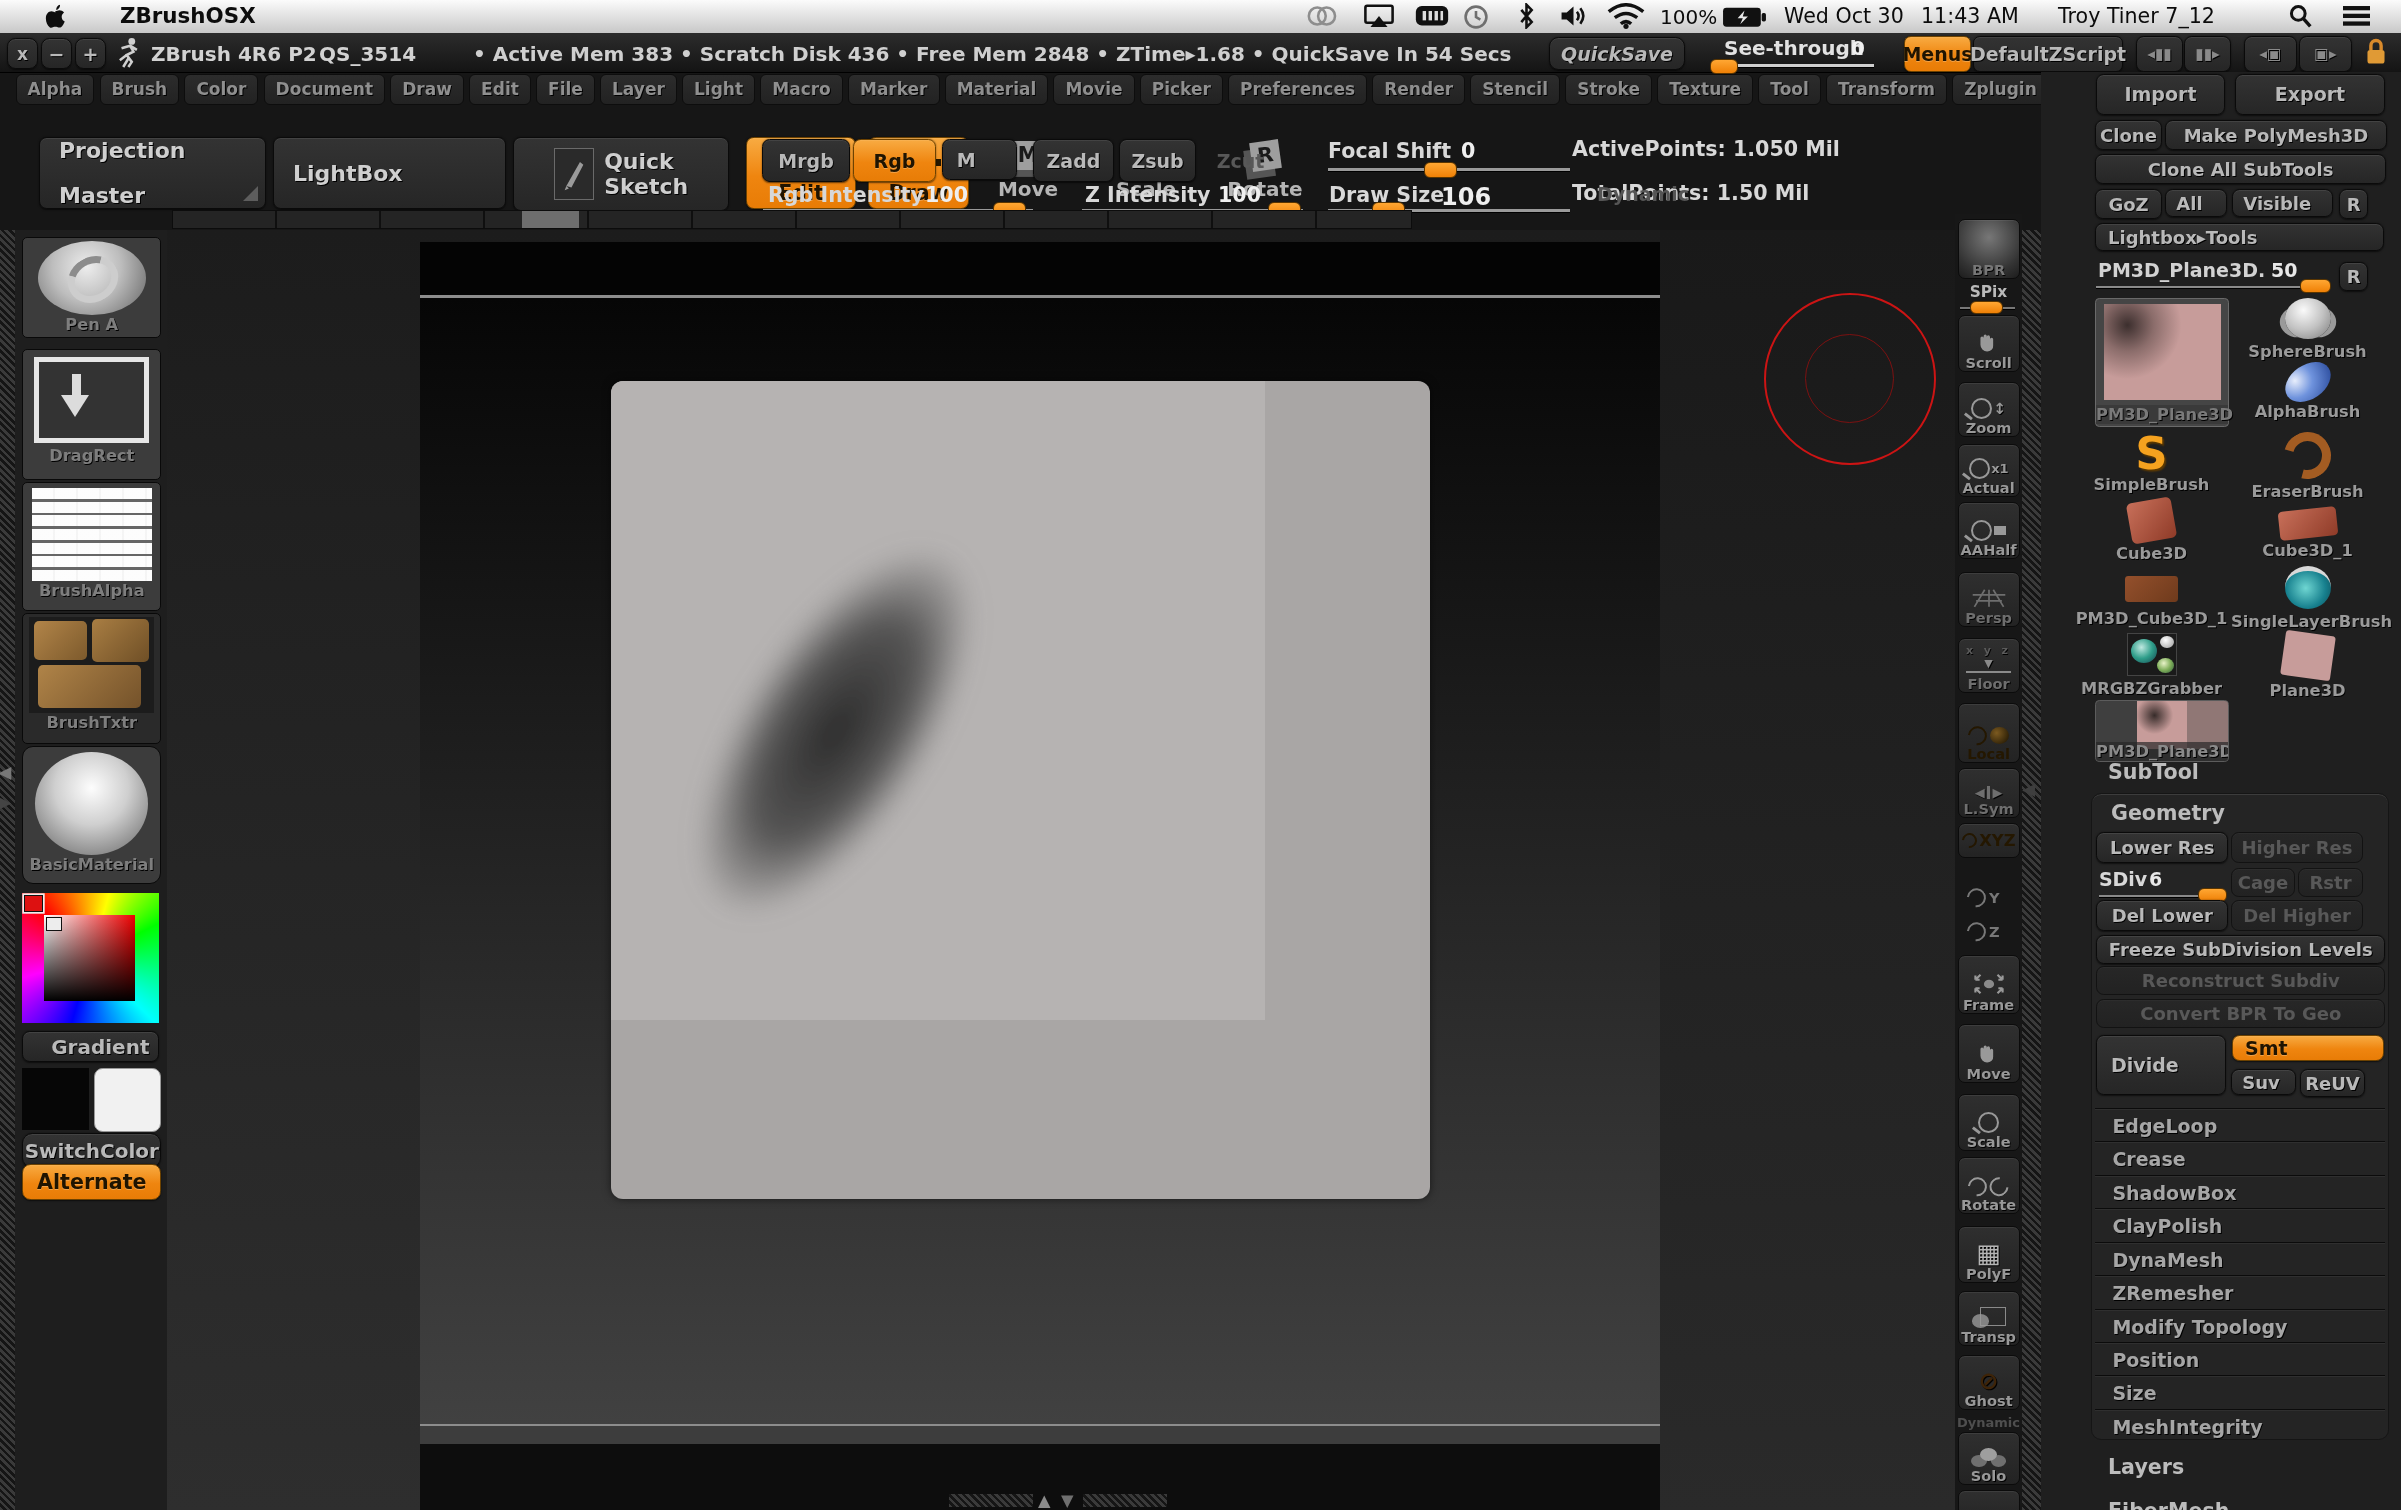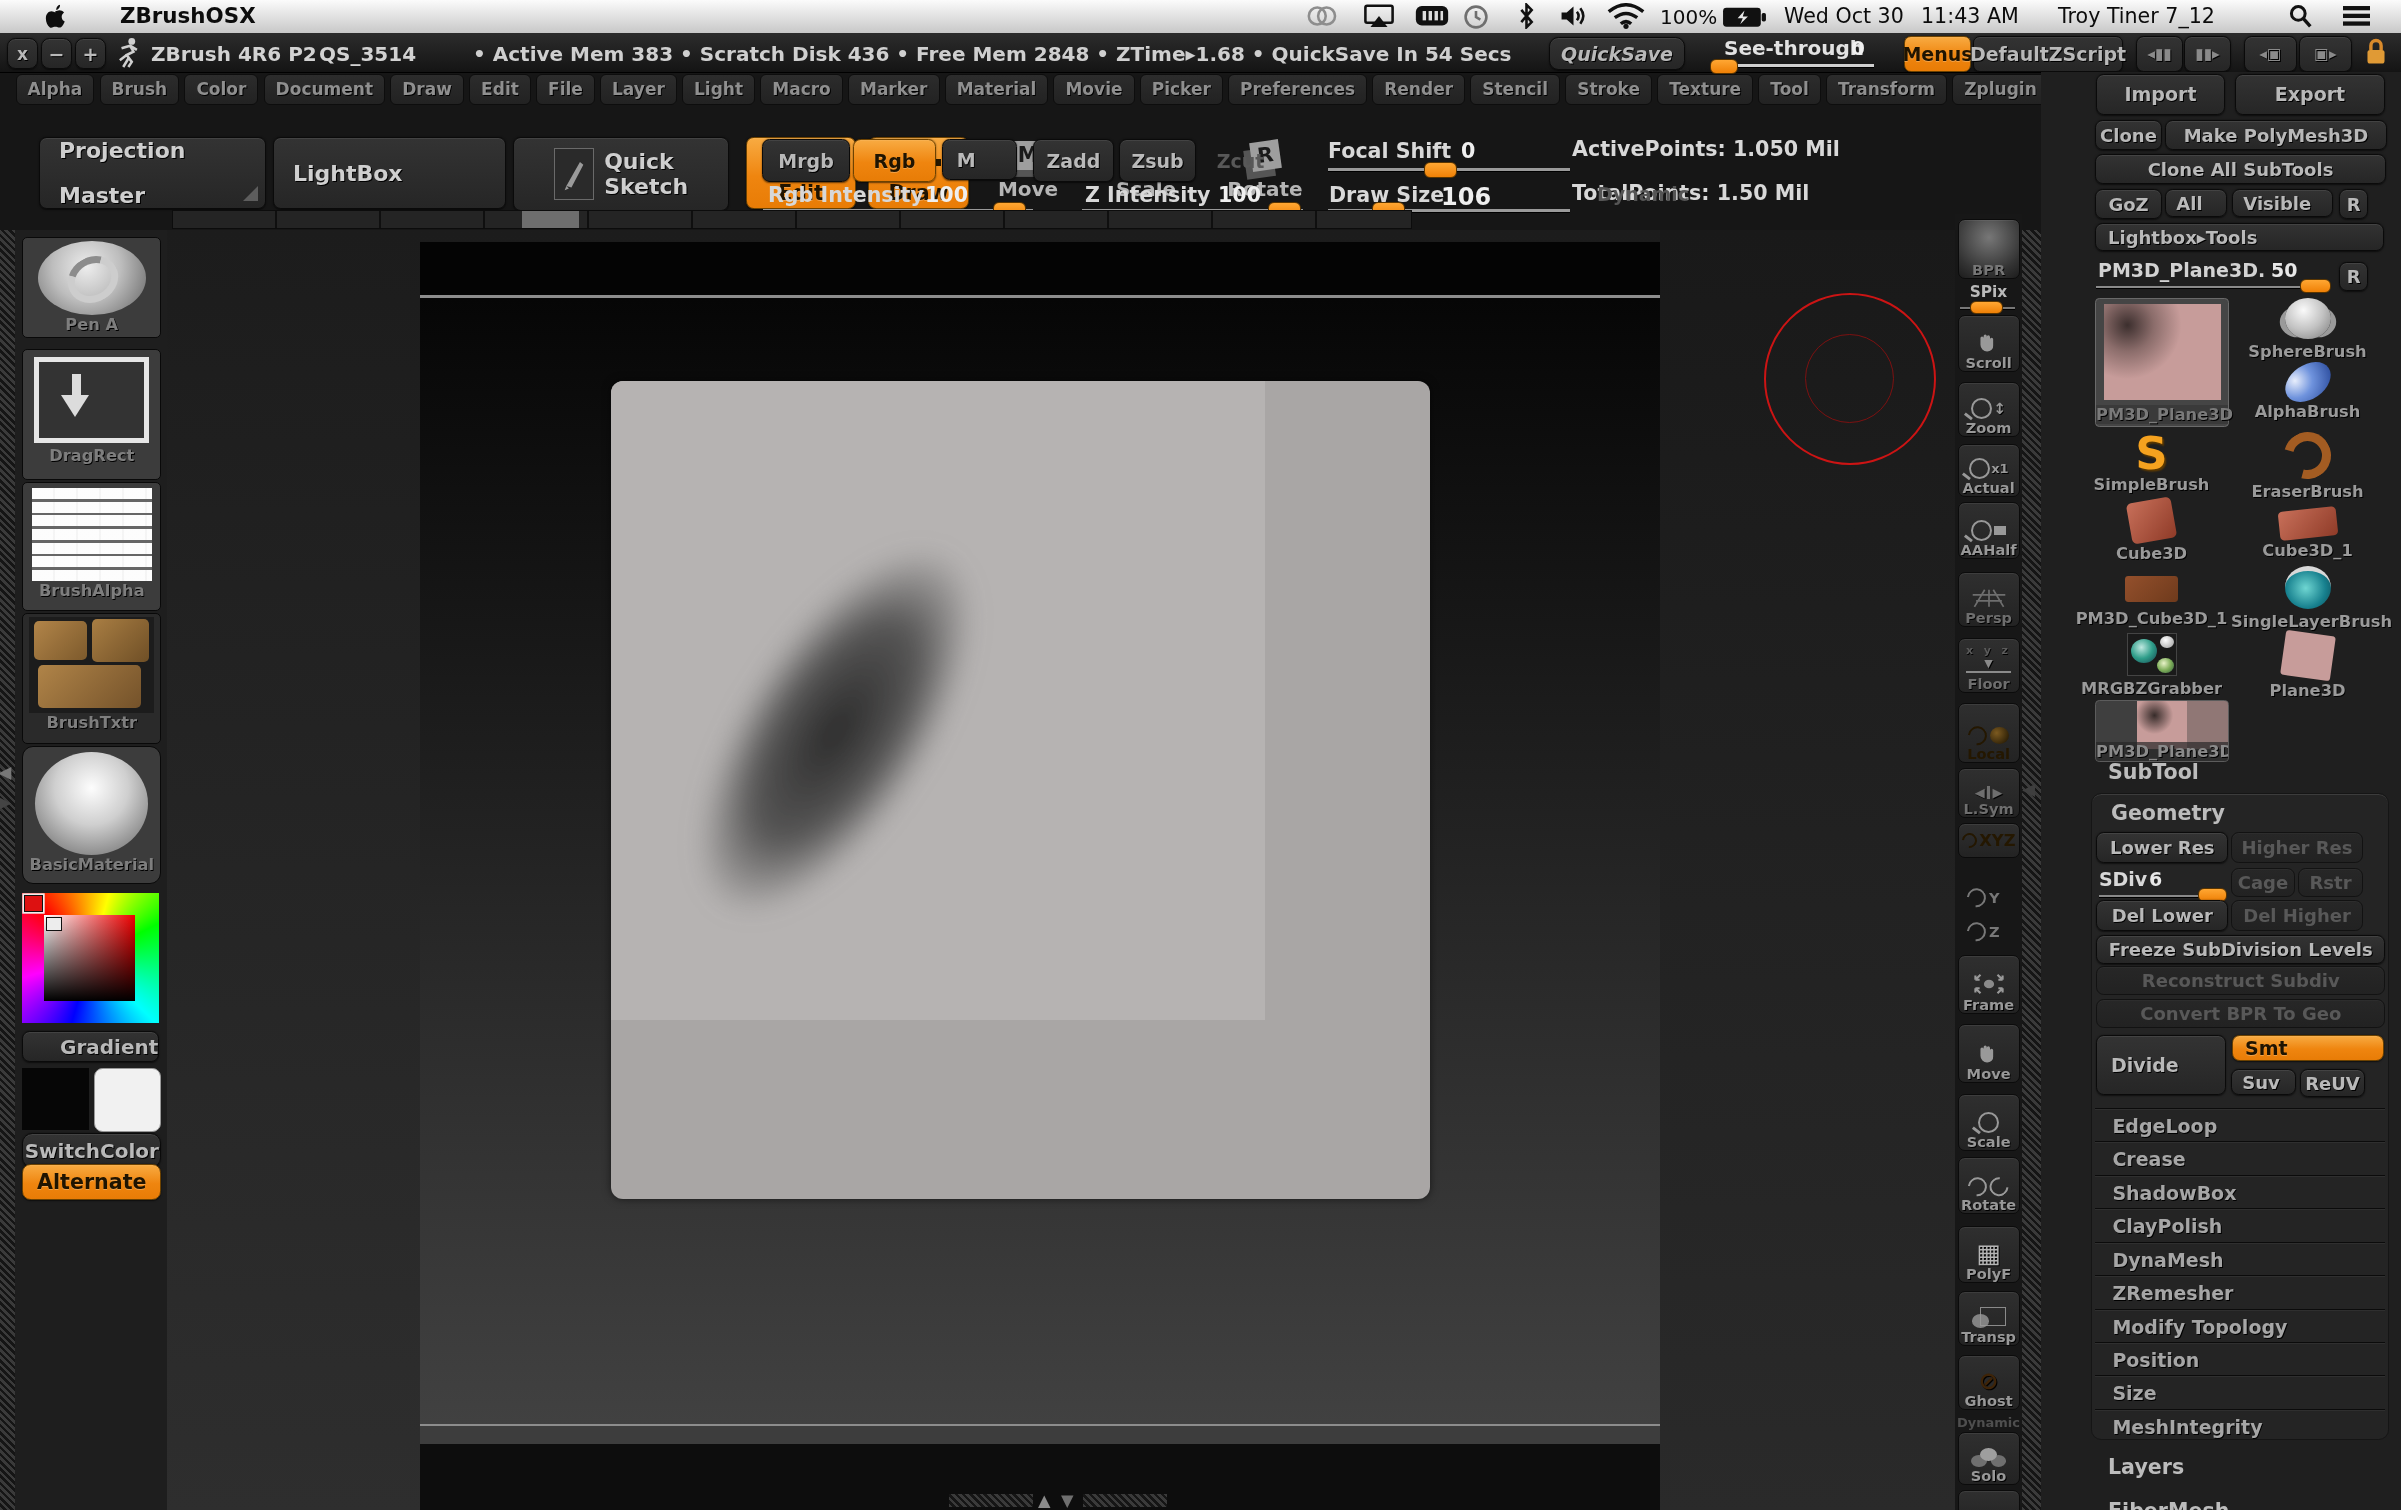--- a/index.html
+++ b/index.html
@@ -384,21 +384,21 @@
       <div class="toolname" style="position:static;color:#7e7e7e;">BasicMaterial</div>
     </div>
     <div class="a" style="left:6.9px;top:663px;width:137px;height:130px;
       background:conic-gradient(from -45deg,#ff0000,#ffff00 17%,#00ff00 30%,#00ffff 50%,#0000ff 67%,#ff00ff 83%,#ff0000);">
       <div style="position:absolute;left:22px;top:22px;width:91px;height:86px;
         background:linear-gradient(to top,#000,rgba(0,0,0,0)),linear-gradient(to right,#fff,#e00);">
         <i style="position:absolute;left:1.7px;top:1.7px;width:13.7px;height:12px;background:#ededed;border:1.7px solid #111;"></i>
       </div>
       <i style="position:absolute;left:1.7px;top:1.7px;width:17px;height:15.4px;background:#dd1111;border:1.7px solid #111;box-shadow:0 0 0 1.7px #eee;"></i>
     </div>
-    <div class="btn" style="left:6.9px;top:801px;width:137px;height:31px;justify-content:flex-end;padding-left:19px;box-sizing:border-box;font-size:20px;">
+    <div class="btn" style="left:6.9px;top:801px;width:137px;height:31px;justify-content:center;padding-left:19px;box-sizing:border-box;font-size:20px;">
       <span>Gradient</span>
       </div>
     <div class="a" style="left:6.9px;top:838px;width:67px;height:62px;background:#060606;"></div>
     <div class="a" style="left:79px;top:838px;width:65px;height:62px;background:#f1f1f1;border-radius:8.6px;border:0.9px solid #999;"></div>
     <div class="btn" style="left:6.9px;top:903px;width:137px;height:33px;border-radius:10.3px;font-size:20px;">
       <span>SwitchColor</span>
       </div>
     <div class="btn orange" style="left:6.9px;top:934px;width:137px;height:34px;border-radius:8.6px;font-size:20.6px;">
       <span>Alternate</span>
       </div>

